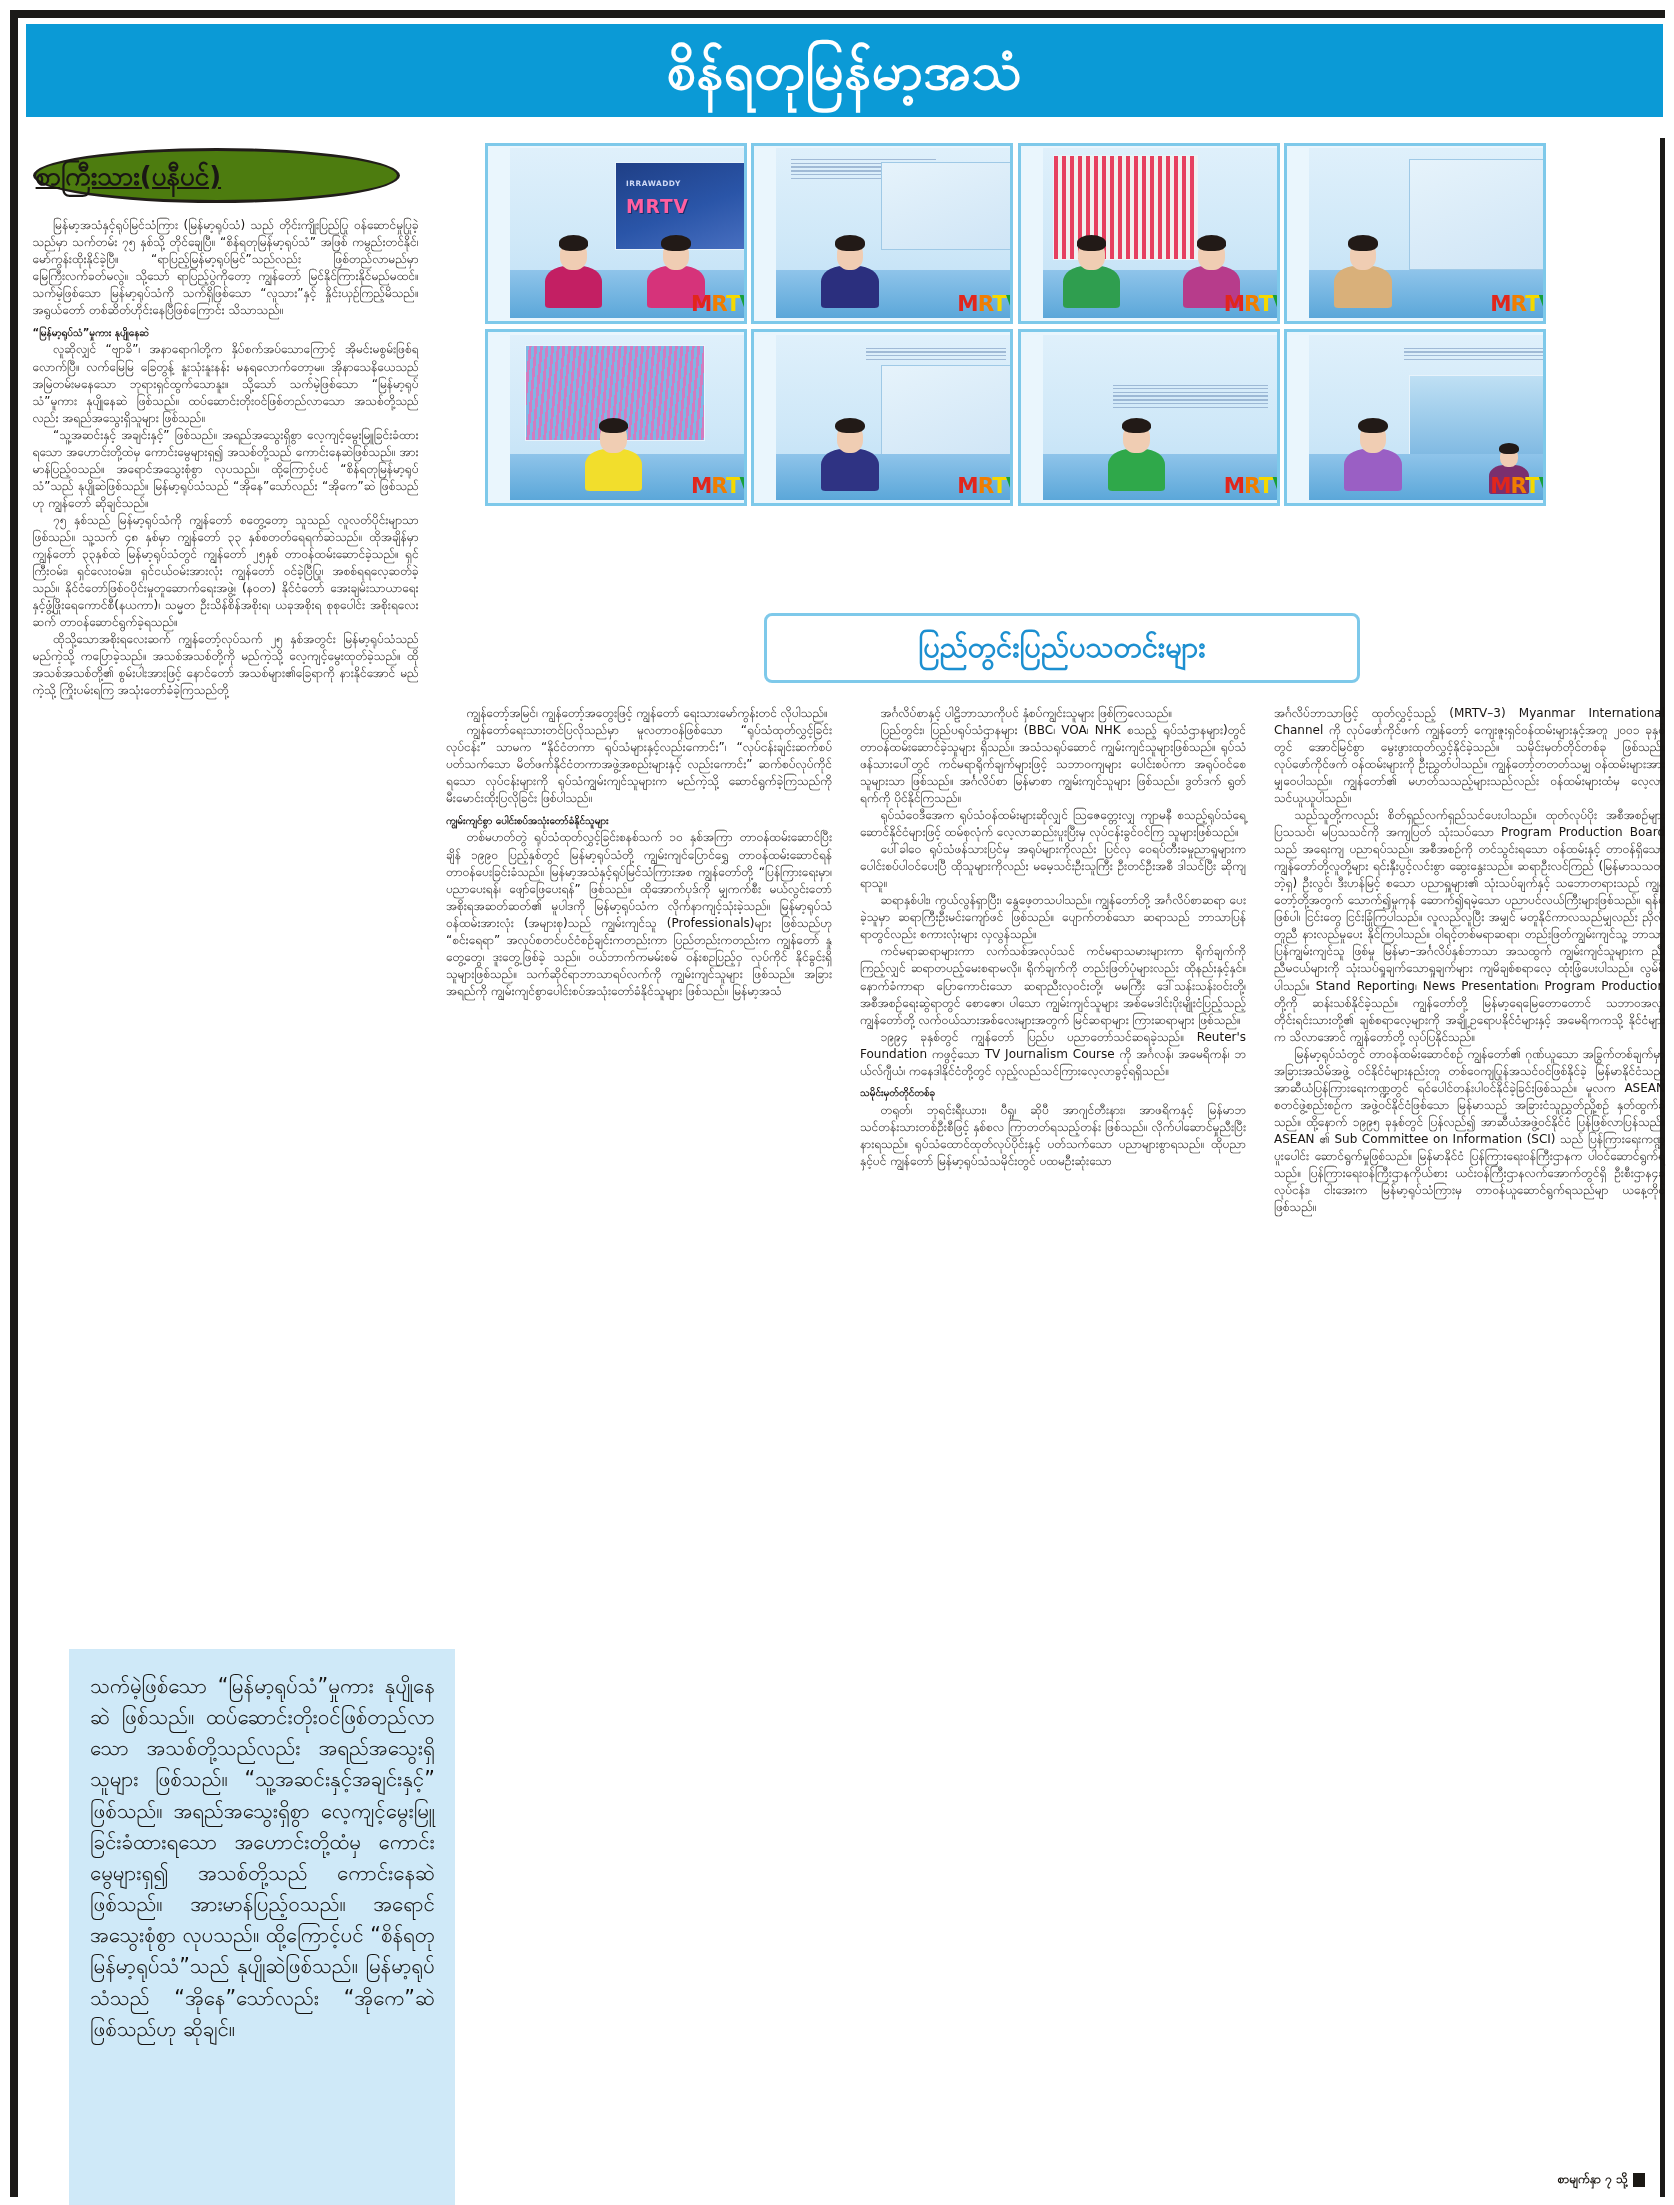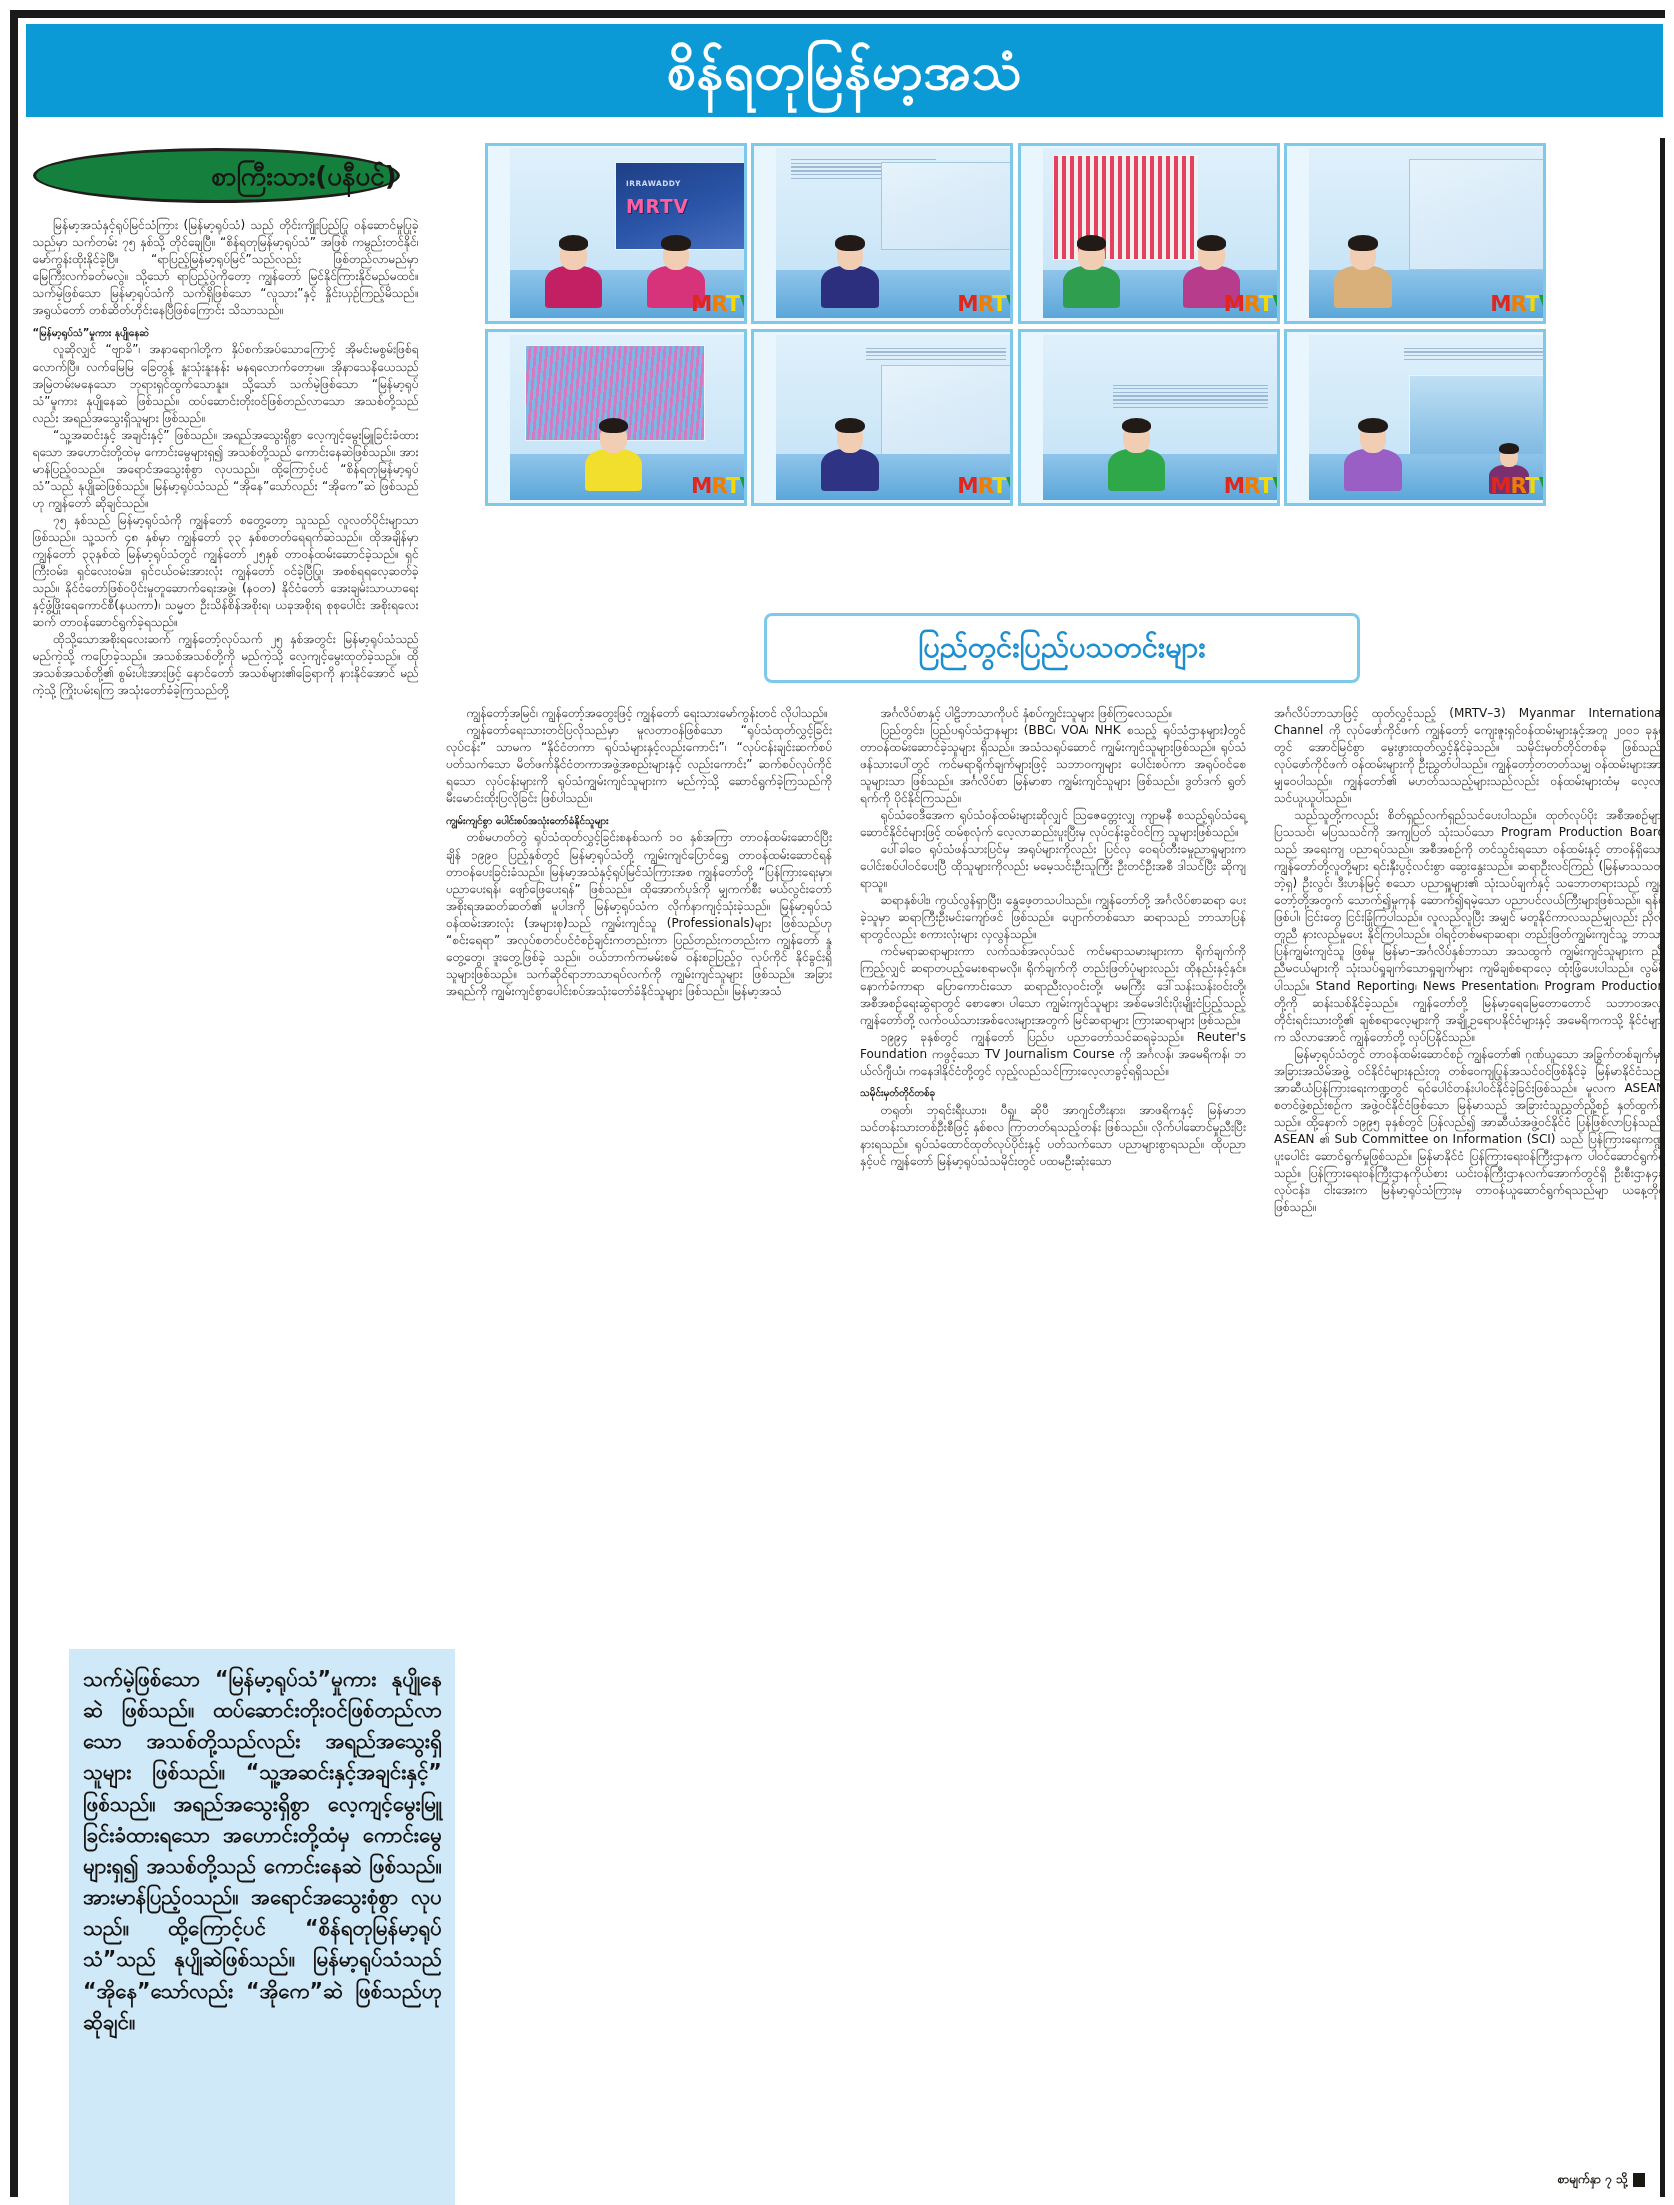--- a/index.html
+++ b/index.html
@@ -49,22 +49,22 @@
   
   .content {
     position:absolute; left:27px; right:20.5px; top:138px; bottom:13px;
   }
 
   .byline-oval {
     position:absolute; left:5.6px; top:10.2px;
     width:367px; height:55px;
     border:3.3px solid #211d1a;
     border-radius:50%/50%;
-    background:#15803d;
-    display:flex; align-items:center; justify-content:flex-end;
+    background:#4d7c0f;
+    display:flex; align-items:center; justify-content:flex-start;text-decoration:underline;
   }
   .byline-oval span {
     font-size:26px; font-weight:700; color:#1a1715; line-height:1;
   }
 
   
   .photo-block {
     position:absolute; left:458px; top:4.7px; width:1061px; height:549px;
   }
   .photo-row {
@@ -184,21 +184,21 @@
     position:absolute; left:47px; top:1512px;
     width:1265px;
   }
   .quote-box.left {
     left:42px; top:1511px; width:386px; height:586px;
     background:#cfe9f8;
     padding:12px 10.2px 8.4px 11px;
     border:none;
   }
   .quote-box.left p {
-    margin:3px; font-size:20.5px; line-height:1.52; font-weight:700;
+    margin:10px; font-size:20.5px; line-height:1.52; font-weight:400;
     text-align:justify; text-indent:0; color:#161310;
   }
 
   .pagefoot {
     position:absolute; right:9.3px; bottom:2.8px;
     font-size:12px; font-weight:700;
     display:flex; align-items:center; gap:5.6px;
   }
   .pagefoot .sq {
     display:inline-block; width:12px; height:14px; background:#1b1814;

